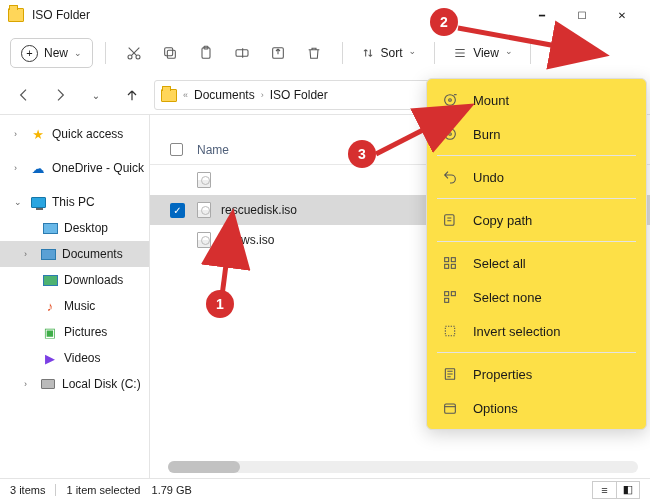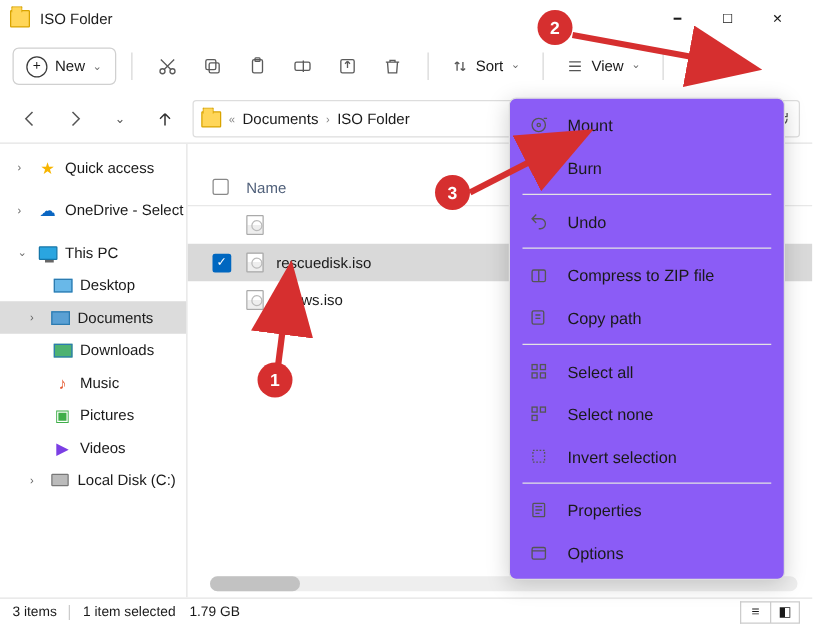--- a/index.html
+++ b/index.html
@@ -70,21 +70,21 @@
   .hscroll .thumb{position:absolute;left:0;width:72px;height:12px;background:#c2c2c2;border-radius:6px;}
 
   
   .status { height:22px; display:flex; align-items:center; padding:0 10px; font-size:11px; gap:4px; border-top:1px solid #e4e4e4;}
   .statsep{width:1px;height:12px;background:#ccc;margin:0 6px;}
   .viewbtns{margin-left:auto;display:flex;}
   .vb{width:24px;height:18px;border:1px solid #ccc;display:flex;align-items:center;justify-content:center;}
   .vb:first-child{border-right:none;}
 
   
-  .ctxmenu{position:absolute;right:22px;top:78px;width:221px;background:#8b5cf6;border:1px solid #ddd;border-radius:6px;box-shadow:0 4px 18px rgba(0,0,0,.18);padding:4px 0;}
+  .ctxmenu{position:absolute;right:3px;top:78px;width:221px;background:#fde047;border:1px solid #ddd;border-radius:6px;box-shadow:0 4px 18px rgba(0,0,0,.18);padding:4px 0;}
   .ctxitem{display:flex;align-items:center;height:34px;padding:0 14px;gap:14px;font-size:13px;}
   .ctxsep{height:1px;background:#e3e3e3;margin:4px 10px;}
   .cticon{width:18px;display:flex;align-items:center;justify-content:center;color:#555;}
   .cticon svg{stroke:#555;fill:none;}
 
   
   .overlay{position:absolute;inset:0;pointer-events:none;}
   .badge{position:absolute;width:28px;height:28px;background:#d62f2f;border-radius:50%;color:#fff;font-weight:600;display:flex;align-items:center;justify-content:center;font-size:14px;}
 </style>
 </head>
@@ -204,21 +204,21 @@
   <div class="sidebar">
     <div class="side-item">
         <span class="chev">›</span>
         <span class="ico star">★</span>
         <span>Quick access</span>
       </div>
     <div style="height:8px;"></div>
     <div class="side-item">
         <span class="chev">›</span>
         <span class="ico cloud">☁</span>
-        <span>OneDrive - Select</span>
+        <span>OneDrive - Quick</span>
       </div>
     <div style="height:8px;"></div>
     <div class="side-item">
         <span class="chev">⌄</span>
         <span class="ico">
           <span class="monitor"></span>
         </span>
         <span>This PC</span>
       </div>
     <div class="side-item child">
@@ -325,29 +325,20 @@
   <div class="ctxsep"></div>
   <div class="ctxitem">
       <span class="cticon">
         <svg width="16" height="16" viewBox="0 0 24 24" stroke-width="1.6">
           <path d="M9 14 4 9l5-5M4 9h10a6 6 0 0 1 0 12h-2"></path>
         </svg>
       </span>
       <span>Undo</span>
     </div>
   <div class="ctxsep"></div>
-  <div class="ctxitem">
-      <span class="cticon">
-        <svg width="16" height="16" viewBox="0 0 24 24" stroke-width="1.6">
-          <rect x="4" y="6" width="16" height="14" rx="2"></rect>
-          <path d="M12 6v14"></path>
-        </svg>
-      </span>
-      <span>Compress to ZIP file</span>
-    </div>
   <div class="ctxitem">
       <span class="cticon">
         <svg width="16" height="16" viewBox="0 0 24 24" stroke-width="1.6">
           <rect x="4" y="4" width="14" height="16" rx="2"></rect>
           <path d="M8 9h6M8 13h6"></path>
         </svg>
       </span>
       <span>Copy path</span>
     </div>
   <div class="ctxsep"></div>

